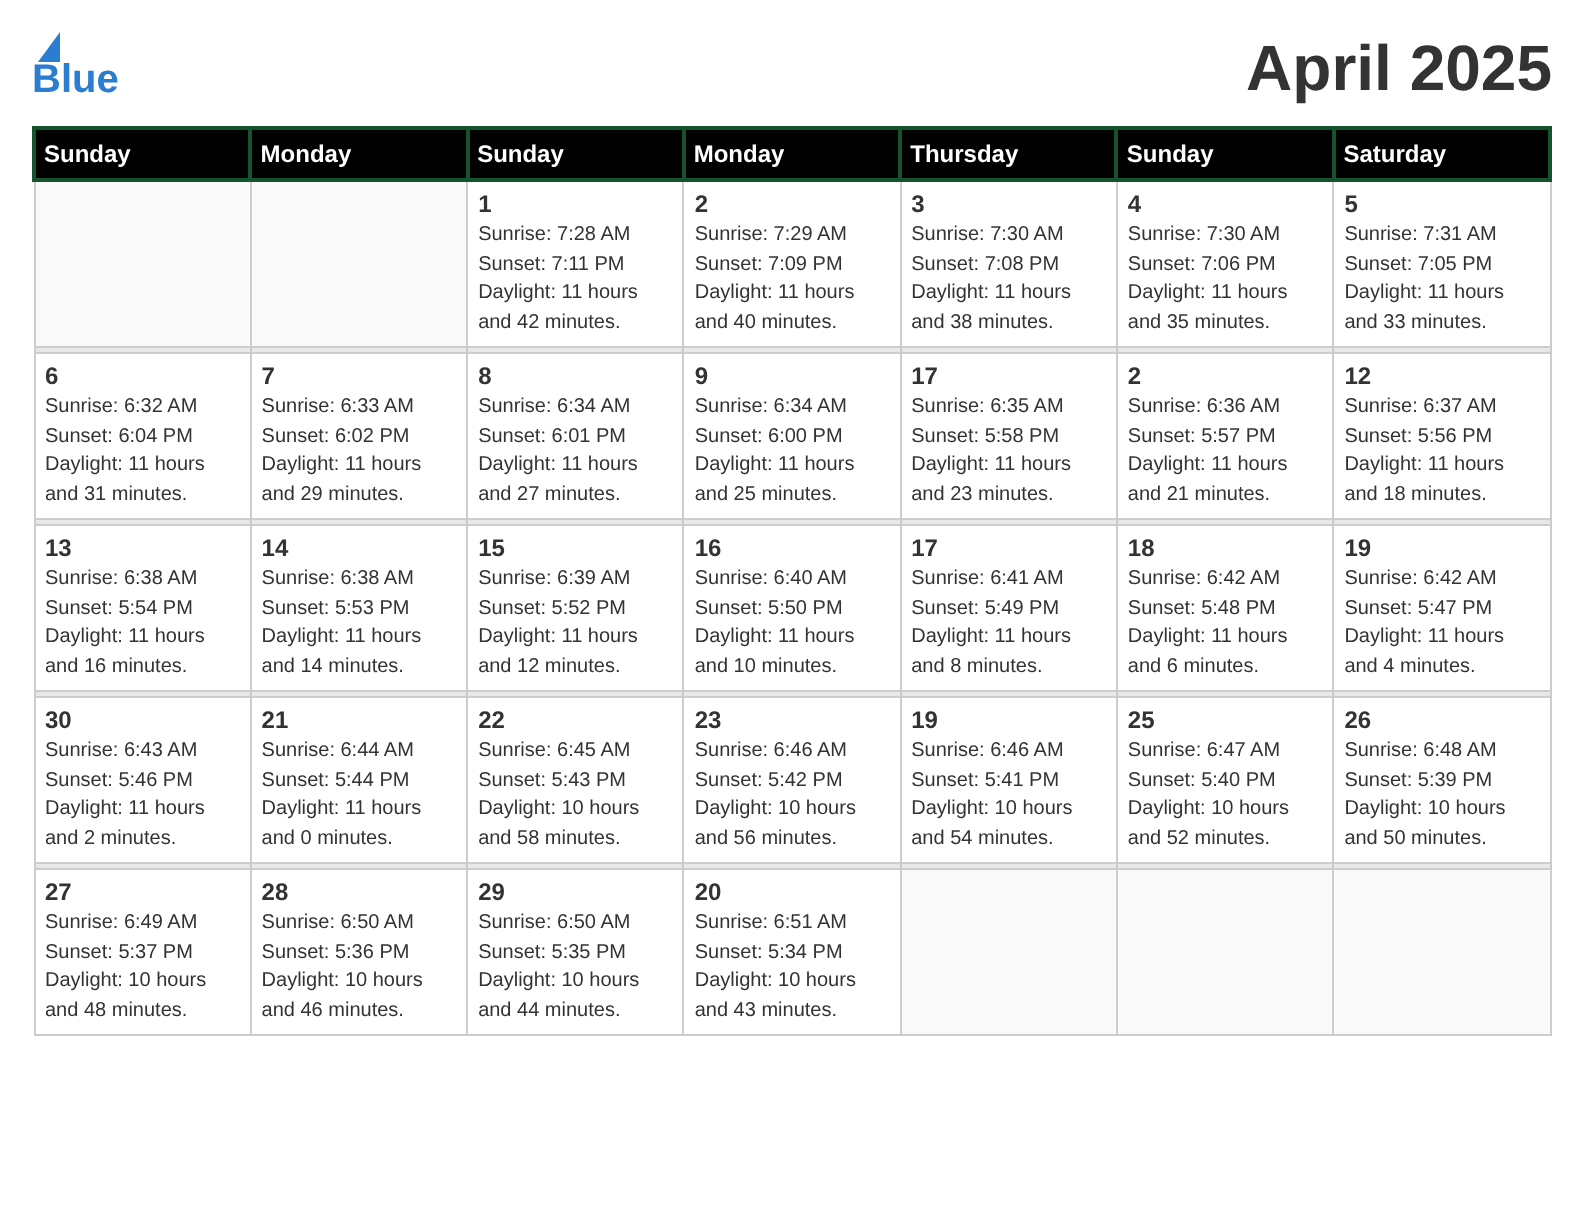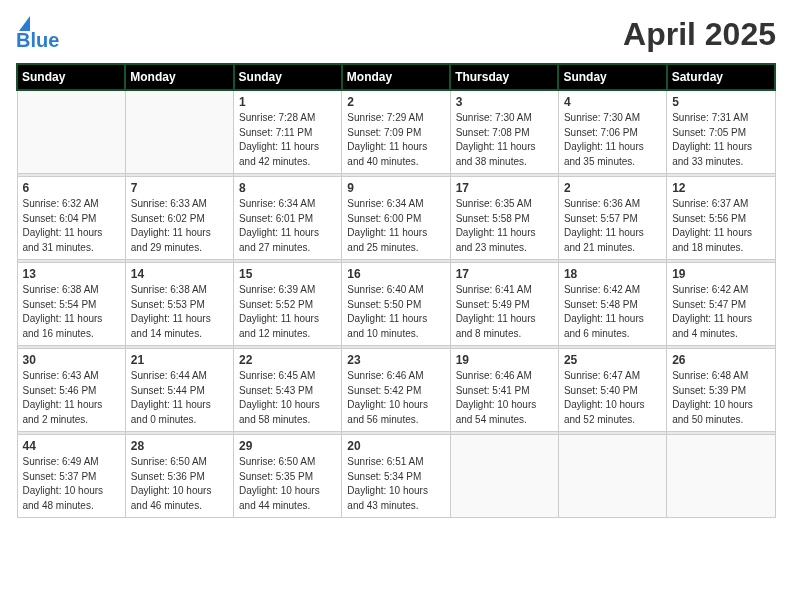--- a/index.html
+++ b/index.html
@@ -244,21 +244,21 @@
         <td style="height: 3px; padding: 0px; background: rgb(232, 232, 232);"></td>
         <td style="height: 3px; padding: 0px; background: rgb(232, 232, 232);"></td>
         <td style="height: 3px; padding: 0px; background: rgb(232, 232, 232);"></td>
         <td style="height: 3px; padding: 0px; background: rgb(232, 232, 232);"></td>
         <td style="height: 3px; padding: 0px; background: rgb(232, 232, 232);"></td>
         <td style="height: 3px; padding: 0px; background: rgb(232, 232, 232);"></td>
         <td style="height: 3px; padding: 0px; background: rgb(232, 232, 232);"></td>
       </tr>
       <tr>
         <td>
-          <span class="day-num">44</span>
+          <span class="day-num">27</span>
           <div class="day-info">Sunrise: 6:49 AM<br>Sunset: 5:37 PM<br>Daylight: 10 hours and 48 minutes.</div>
         </td>
         <td>
           <span class="day-num">28</span>
           <div class="day-info">Sunrise: 6:50 AM<br>Sunset: 5:36 PM<br>Daylight: 10 hours and 46 minutes.</div>
         </td>
         <td>
           <span class="day-num">29</span>
           <div class="day-info">Sunrise: 6:50 AM<br>Sunset: 5:35 PM<br>Daylight: 10 hours and 44 minutes.</div>
         </td>

